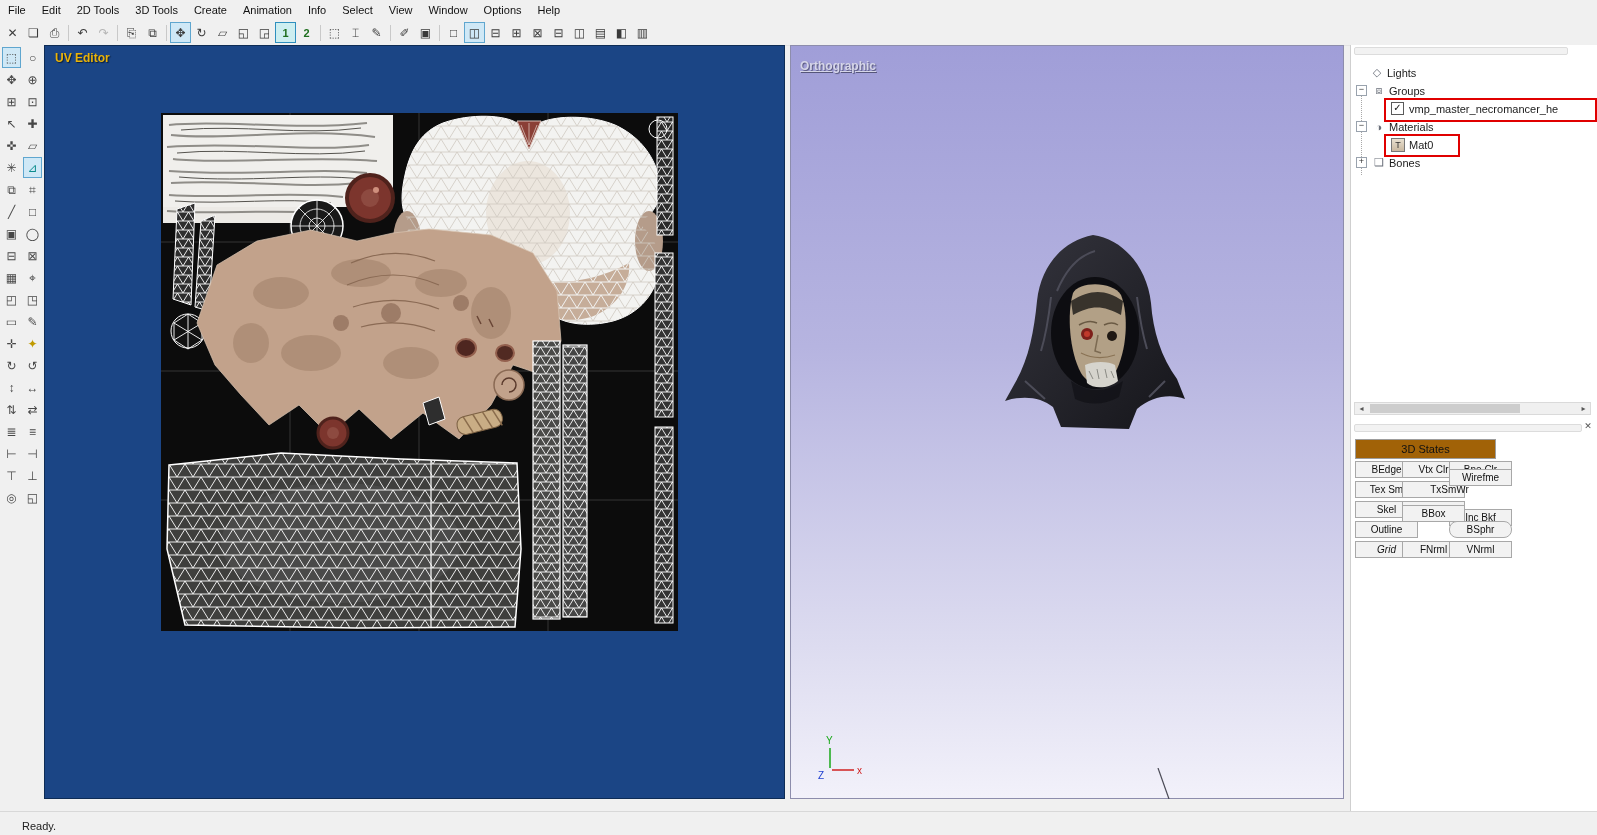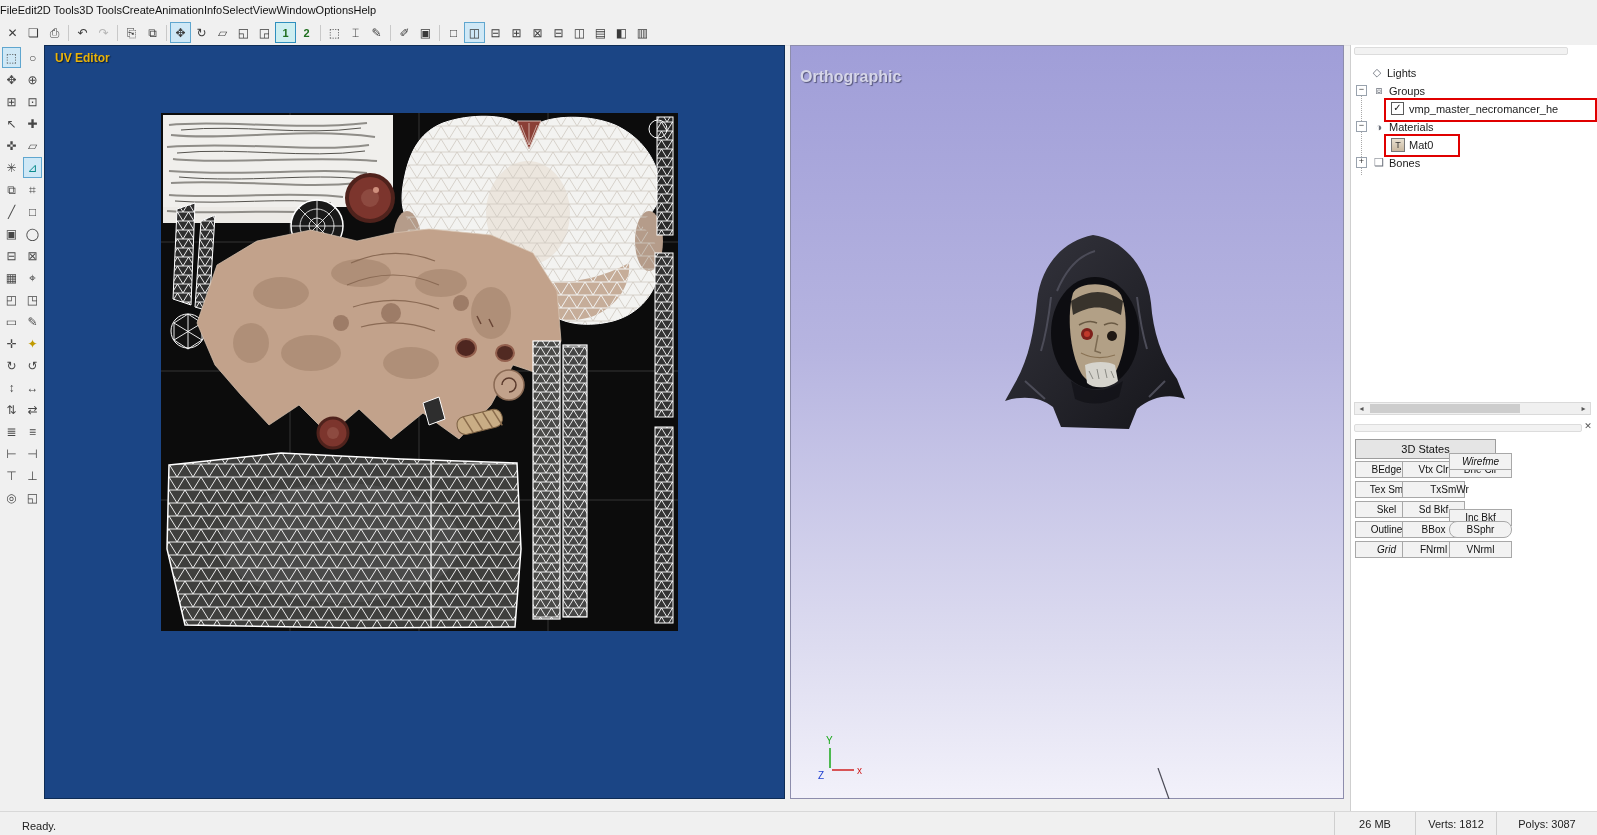--- a/index.html
+++ b/index.html
@@ -4,21 +4,21 @@
 <style>
   html,body{margin:0;padding:0;}
   body{
     width:1597px;height:835px;position:relative;overflow:hidden;
     background:#f0f0f0;font-family:"Liberation Sans",sans-serif;
     -webkit-font-smoothing:antialiased;
   }
   
   .menubar{position:absolute;left:0;top:0;right:0;height:20px;background:#f0f0f0;
     display:flex;align-items:center;font-size:11px;color:#111;}
-  .menu-item{padding:3px 0;cursor:default;}
+  .menu-item{padding:3px 8px;cursor:default;}
   
   .toolbar{position:absolute;left:0;top:20px;right:0;height:25px;background:#f0f0f0;
     display:flex;align-items:center;padding-left:2px;border-bottom:1px solid #e3e3e3;}
   .tbtn{width:21px;height:21px;display:flex;align-items:center;justify-content:center;
     font-size:12px;color:#3a3a3a;border:1px solid transparent;box-sizing:border-box;cursor:default;}
   .tbtn.sel{background:#cfe8f6;border-color:#5fa6cf;}
   .tbtn.disabled{color:#b5b5b5;}
   .tbtn.page{font-size:11px;font-weight:bold;color:#1e6e1e;}
   .tbtn.page.sel{background:#cdeef0;border-color:#2f8fbe;}
   .tsep{width:1px;height:16px;background:#c9c9c9;margin:0 3px;flex:0 0 1px;}
@@ -33,22 +33,22 @@
   
   .uv-panel{position:absolute;left:44px;top:45px;width:741px;height:754px;
     background:#1b4585;border:1px solid #0e2c55;box-sizing:border-box;}
   .uv-title{position:absolute;left:10px;top:5px;color:#eab308;font-size:12px;font-weight:bold;
     text-shadow:1px 1px 1px #0a1e3c;}
   .uv-texture{position:absolute;left:116px;top:67px;width:517px;height:518px;display:block;}
   
   .ortho-panel{position:absolute;left:790px;top:45px;width:554px;height:754px;box-sizing:border-box;
     border:1px solid #8d8dac;
     background:linear-gradient(180deg,#a09ed8 0%,#b6b4e0 40%,#dddcf0 80%,#f2f1fa 100%);}
-  .ortho-title{position:absolute;left:9px;top:22px;color:#d6d6e8;font-size:16px;font-weight:bold;
-    text-shadow:1px 1px 1px #55557a;}
+  .ortho-title{position:absolute;left:9px;top:13px;color:#d6d6e8;font-size:12px;font-weight:bold;
+    text-shadow:1px 1px 1px #55557a;text-decoration:underline;}
   .model-head{position:absolute;left:210px;top:185px;width:190px;height:230px;}
   .axis-gizmo{position:absolute;left:25px;top:688px;width:60px;height:50px;}
   .stray-edge{position:absolute;left:365px;top:722px;width:16px;height:31px;}
   
   .sidebar{position:absolute;left:1350px;top:45px;width:247px;bottom:23px;background:#ffffff;
     border-left:1px solid #cfcfcf;box-sizing:border-box;overflow:hidden;}
   .top-splitter{position:absolute;left:3px;top:2px;width:212px;height:6px;background:#f2f2f2;
     border:1px solid #dcdcdc;border-radius:2px;}
   .tree{position:absolute;left:2px;top:12px;width:242px;height:344px;font-size:11px;color:#1a1a1a;}
   .tree-connector{position:absolute;left:8px;top:30px;height:88px;border-left:1px dotted #a8a8a8;}
@@ -64,21 +64,21 @@
   .hscroll{position:absolute;left:3px;top:357px;width:237px;height:13px;background:#f0f0f0;
     border:1px solid #dadada;box-sizing:border-box;display:flex;}
   .hs-arrow{width:13px;height:100%;display:flex;align-items:center;justify-content:center;
     font-size:8px;color:#555;background:#f0f0f0;}
   .hs-track{flex:1;position:relative;}
   .hs-thumb{position:absolute;left:2px;top:1px;bottom:1px;width:150px;background:#cdcdcd;}
   .low-splitter{position:absolute;left:3px;top:379px;width:226px;height:6px;background:#f2f2f2;
     border:1px solid #dcdcdc;border-radius:2px;}
   .panel-close{position:absolute;right:3px;top:375px;width:12px;height:12px;font-size:9px;color:#555;
     display:flex;align-items:center;justify-content:center;cursor:default;}
-  .states-header{position:absolute;left:4px;top:394px;width:139px;height:18px;background:#e5e5e5;
+  .states-header{position:absolute;left:4px;top:394px;width:139px;height:18px;background:#a16207;
     border:1px solid #9d9d9d;font-size:11px;display:flex;align-items:center;justify-content:center;color:#111;}
   .sbtn{position:absolute;width:63px;height:17px;background:#f2f2f2;border:1px solid #a8a8a8;
     font-size:10px;color:#111;display:flex;align-items:center;justify-content:center;cursor:default;box-sizing:border-box;}
   
   .statusbar{position:absolute;left:0;bottom:0;right:0;height:23px;background:#f0f0f0;
     border-top:1px solid #d8d8d8;font-size:11px;color:#222;}
   .status-ready{position:absolute;left:6px;top:8px;padding-left:16px;}
   .status-right{position:absolute;right:0;top:0;height:100%;display:flex;}
   .status-cell{border-left:1px solid #cfcfcf;display:flex;align-items:center;justify-content:center;height:100%;}
   .status-cell.mem{width:80px;}
@@ -433,32 +433,27 @@
   <div class="low-splitter"></div>
   <div class="panel-close">✕</div>
 
   <div class="states-header">3D States</div>
 
   <div class="sbtn" style="left:4px;top:416px;">BEdge</div>
   <div class="sbtn" style="left:51px;top:416px;">Vtx Clr</div>
   <div class="sbtn" style="left:98px;top:416px;">Bne Clr</div>
   <div class="sbtn" style="left:4px;top:436px;">Tex Sm</div>
   <div class="sbtn" style="left:51px;top:436px;padding-left:32px;">TxSmWr</div>
-  <div class="sbtn" style="left:98px;top:408px;font-style:italic;">Wirefme</div>
+  <div class="sbtn" style="left:98px;top:424px;">Wirefme</div>
   <div class="sbtn" style="left:4px;top:456px;">Skel</div>
   <div class="sbtn" style="left:51px;top:456px;">Sd Bkf</div>
   <div class="sbtn" style="left:98px;top:456px;margin-top:8px;">Inc Bkf</div>
   <div class="sbtn" style="left:4px;top:476px;">Outline</div>
-  <div class="sbtn" style="left:51px;top:476px;">BBox</div>
+  <div class="sbtn" style="left:51px;top:460px;">BBox</div>
   <div class="sbtn" style="left:98px;top:476px;border-radius:8px;">BSphr</div>
   <div class="sbtn" style="left:4px;top:496px;font-style:italic;">Grid</div>
   <div class="sbtn" style="left:51px;top:496px;">FNrml</div>
   <div class="sbtn" style="left:98px;top:496px;">VNrml</div>
 </div>
 
 <div class="statusbar">
   <span class="status-ready">Ready.</span>
-  <div class="status-right">
-    <div class="status-cell mem">26 MB</div>
-    <div class="status-cell verts">Verts: 1812</div>
-    <div class="status-cell polys">Polys: 3087</div>
-  </div>
 </div>
 
 </body></html>

